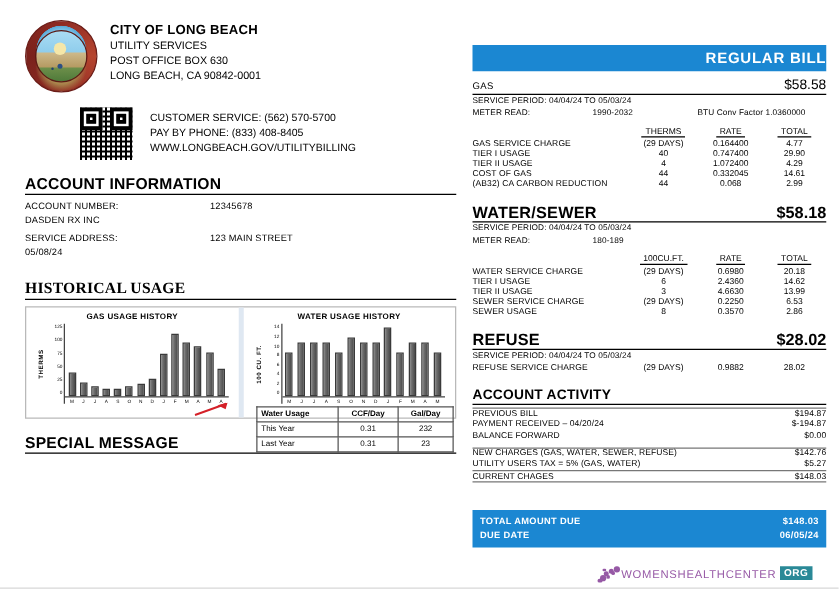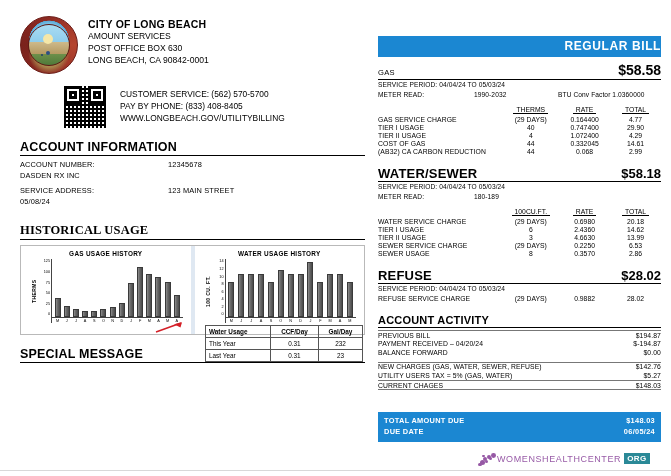--- a/index.html
+++ b/index.html
@@ -174,21 +174,21 @@
     letter-spacing: .6px;
     padding: 3px 0 4px;
   }
   .svc-head {
     display: flex; justify-content: space-between; align-items: baseline;
     border-bottom: 1.4px solid #000;
     padding-bottom: 1px;
   }
   .svc-head.small { margin-top: 5px; }
   .svc-name-sm { font-size: 7.6px; font-weight: normal; letter-spacing: .3px; }
-  .svc-amt-sm { font-size: 14px; font-weight: bold; padding-left: 22px; }
+  .svc-amt-sm { font-size: 11px; font-weight: normal; padding-left: 22px; }
   .svc-name-lg { font-size: 13px; font-weight: bold; letter-spacing: .2px; }
   .svc-amt-lg { font-size: 13px; font-weight: bold; }
   .svc-head.big { margin-top: 10px; padding-bottom: 0px; }
 
   .meta-line { font-size: 6.6px; line-height: 1.45; letter-spacing: .1px; }
   .meta-cols { display: flex; }
   .meta-cols .m1 { width: 96px; flex: 0 0 96px; }
   .meta-cols .m2 { width: 84px; flex: 0 0 84px; }
 
   .chg-table { width: 100%; border-collapse: collapse; margin-top: 7px; font-size: 6.8px; }
@@ -251,21 +251,21 @@
 <body>
 
 <div class="page">
 
   <div class="left-col">
 
     <div class="masthead">
       <div class="seal"></div>
       <div class="addr-block">
         <div class="co-name">CITY OF LONG BEACH</div>
-        <div class="addr-line">AMOUNT SERVICES</div>
+        <div class="addr-line">UTILITY SERVICES</div>
         <div class="addr-line">POST OFFICE BOX 630</div>
         <div class="addr-line">LONG BEACH, CA 90842-0001</div>
       </div>
     </div>
 
     <div class="qr-row">
       <div class="qr"></div>
       <div>
         <div class="contact-line">CUSTOMER SERVICE: (562) 570-5700</div>
         <div class="contact-line">PAY BY PHONE: (833) 408-8405</div>

